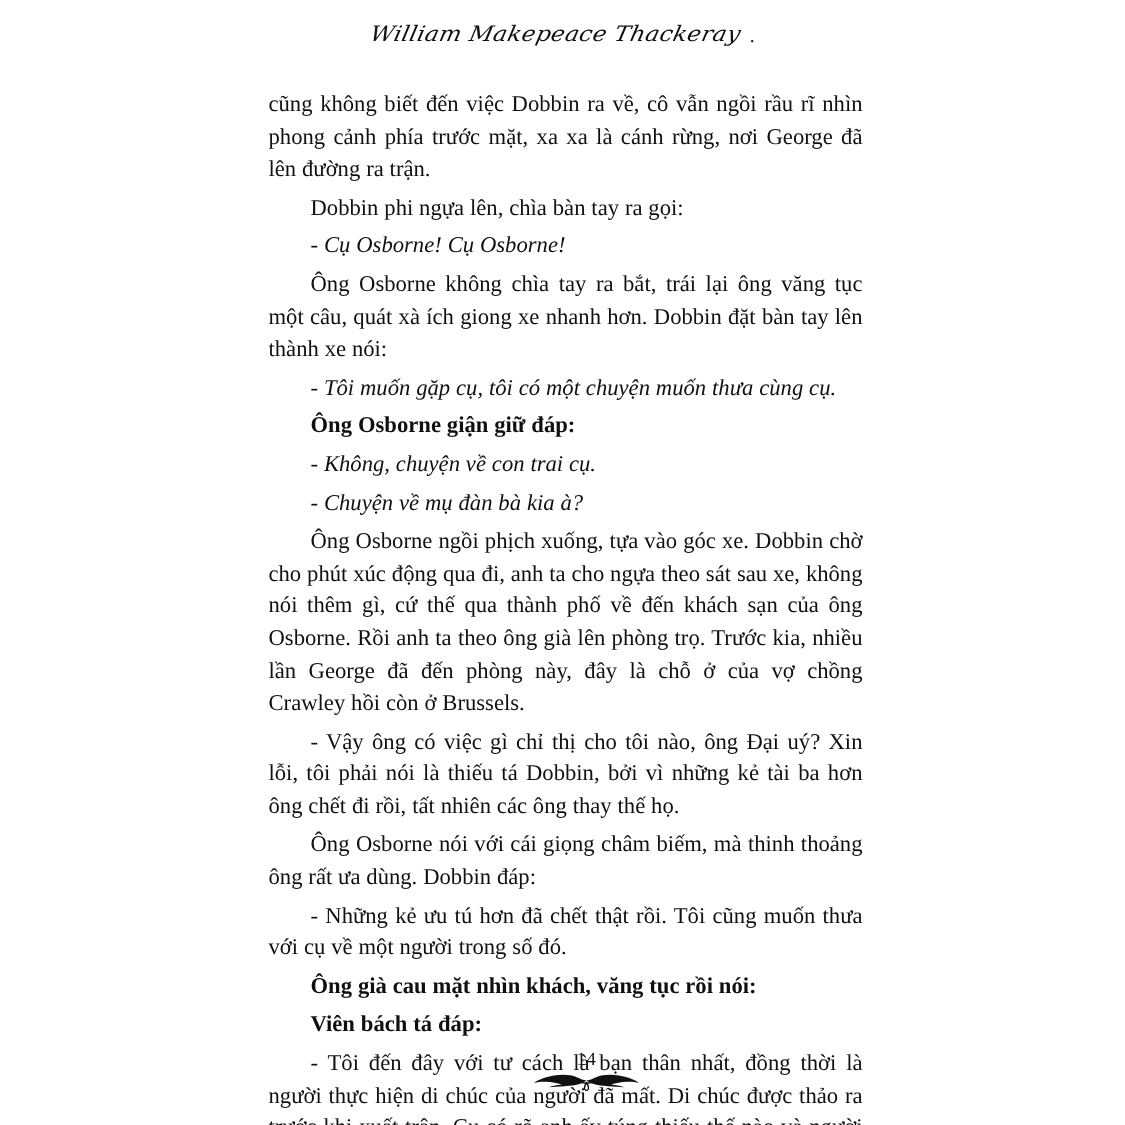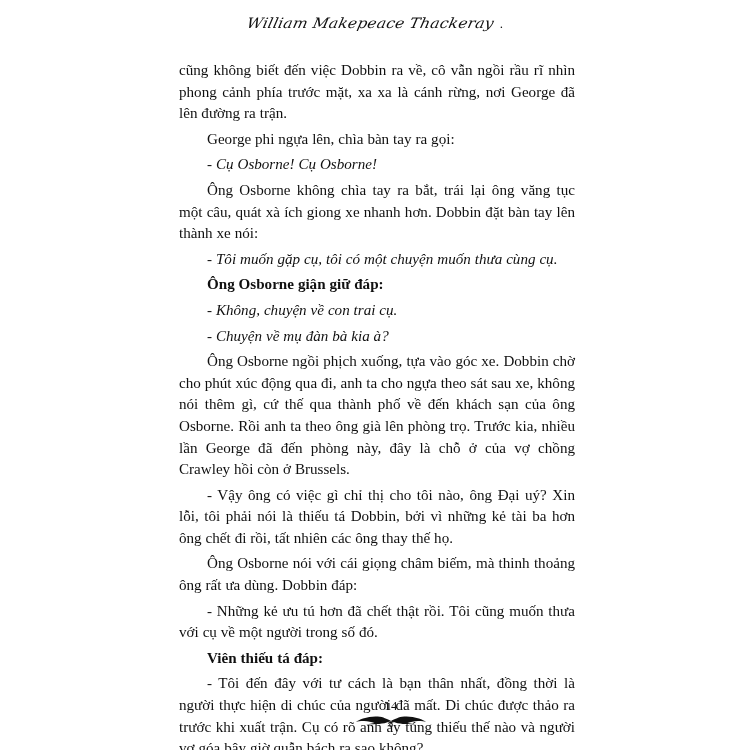--- a/index.html
+++ b/index.html
@@ -116,21 +116,21 @@
 <div class="page">
 
   <div class="signature-header">
     <span class="signature-text">William Makepeace Thackeray</span><span class="signature-dot">.</span>
   </div>
 
   <div class="text-body">
 
     <p class="para noindent">cũng không biết đến việc Dobbin ra về, cô vẫn ngồi rầu rĩ nhìn phong cảnh phía trước mặt, xa xa là cánh rừng, nơi George đã lên đường ra trận.</p>
 
-    <p class="para indent">George phi ngựa lên, chìa bàn tay ra gọi:</p>
+    <p class="para indent">Dobbin phi ngựa lên, chìa bàn tay ra gọi:</p>
 
     <p class="para dialogue">- Cụ Osborne! Cụ Osborne!</p>
 
     <p class="para indent">Ông Osborne không chìa tay ra bắt, trái lại ông văng tục một câu, quát xà ích giong xe nhanh hơn. Dobbin đặt bàn tay lên thành xe nói:</p>
 
     <p class="para dialogue">- Tôi muốn gặp cụ, tôi có một chuyện muốn thưa cùng cụ.</p>
 
     <p class="para indent last-left">Ông Osborne giận giữ đáp:</p>
 
     <p class="para dialogue">- Không, chuyện về con trai cụ.</p>
@@ -138,23 +138,24 @@
     <p class="para dialogue">- Chuyện về mụ đàn bà kia à?</p>
 
     <p class="para indent">Ông Osborne ngồi phịch xuống, tựa vào góc xe. Dobbin chờ cho phút xúc động qua đi, anh ta cho ngựa theo sát sau xe, không nói thêm gì, cứ thế qua thành phố về đến khách sạn của ông Osborne. Rồi anh ta theo ông già lên phòng trọ. Trước kia, nhiều lần George đã đến phòng này, đây là chỗ ở của vợ chồng Crawley hồi còn ở Brussels.</p>
 
     <p class="para indent">- Vậy ông có việc gì chỉ thị cho tôi nào, ông Đại uý? Xin lỗi, tôi phải nói là thiếu tá Dobbin, bởi vì những kẻ tài ba hơn ông chết đi rồi, tất nhiên các ông thay thế họ.</p>
 
     <p class="para indent">Ông Osborne nói với cái giọng châm biếm, mà thinh thoảng ông rất ưa dùng. Dobbin đáp:</p>
 
     <p class="para indent">- Những kẻ ưu tú hơn đã chết thật rồi. Tôi cũng muốn thưa với cụ về một người trong số đó.</p>
 
+    <p class="para indent last-left">Ông già cau mặt nhìn khách, văng tục rồi nói:</p>
 
 
-    <p class="para indent last-left">Viên thiếu tá đáp:</p>
+    <p class="para indent last-left">Viên bách tá đáp:</p>
 
     <p class="para indent">- Tôi đến đây với tư cách là bạn thân nhất, đồng thời là người thực hiện di chúc của người đã mất. Di chúc được thảo ra trước khi xuất trận. Cụ có rõ anh ấy túng thiếu thế nào và người vợ góa bây giờ quẫn bách ra sao không?</p>
 
   </div>
 
   <div class="footer">
     <div class="page-number">14</div>
     <svg class="ornament" viewBox="0 0 144 34" aria-hidden="true">
       <g fill="#111111">
         <path d="M72 12.5 C66 12.5 60 7 50 5.5 C40 4 28 5 16 9 C10 11 5 13.5 2 15.5 C6 14.8 12 14 18 14.2 C26 14.5 33 16.2 39 18 C33.5 18.6 27 19.8 21.5 21.6 C28 21.2 36 20.6 43 20.2 C50 19.8 58 19 63.5 17 C66.5 15.9 69.5 14.2 72 12.5 Z"></path>

